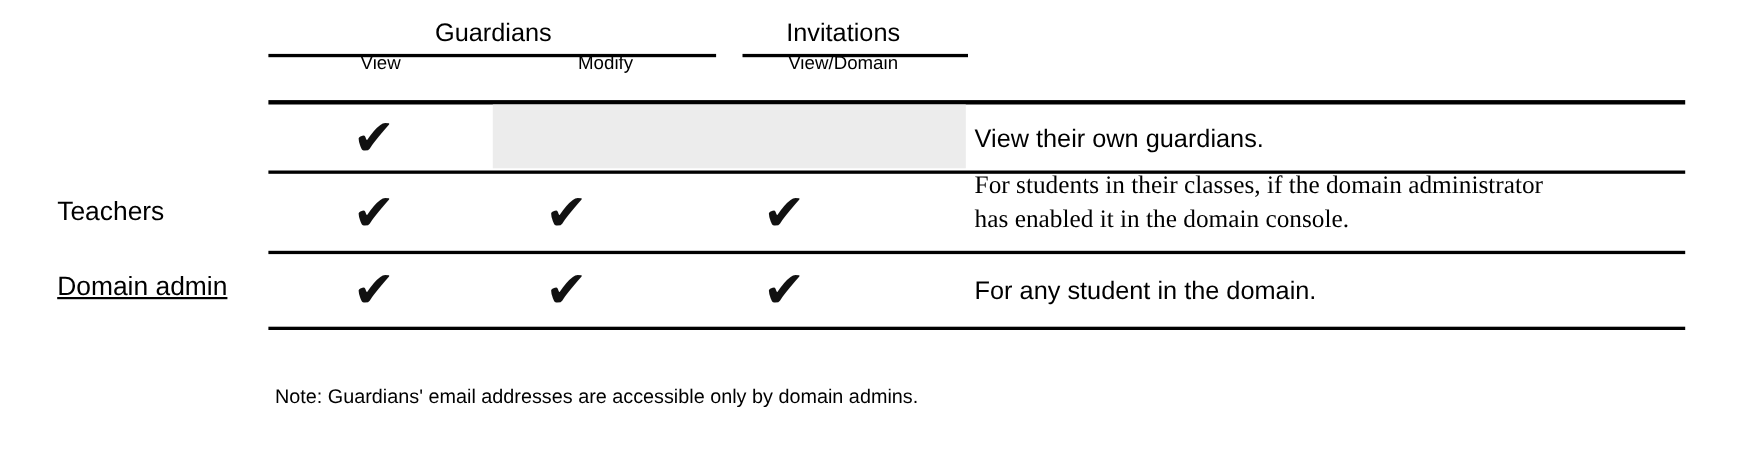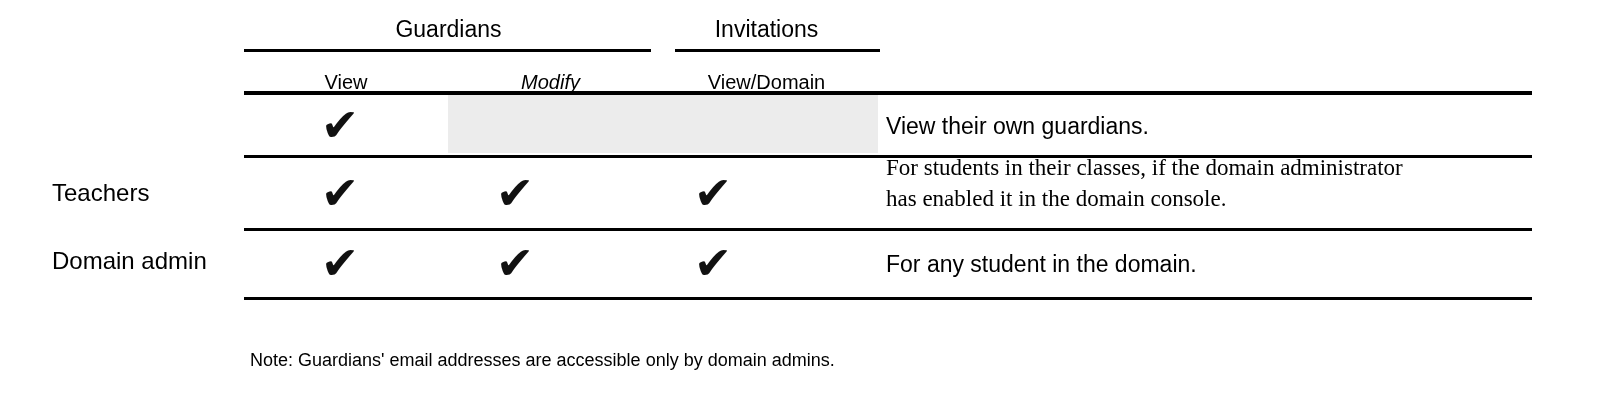--- a/index.html
+++ b/index.html
@@ -23,22 +23,22 @@
   .group-header {
     position: absolute;
     top: 16px;
     font-size: 23px;
     line-height: 27px;
     text-align: center;
     white-space: nowrap;
   }
   .col-header {
     position: absolute;
-    top: 69px;
-    font-size: 20px;
+    top: 44px;
+    font-size: 17px;
     line-height: 27px;
     text-align: center;
     white-space: nowrap;
   }
   .row-label {
     position: absolute;
     left: 52px;
     font-size: 24px;
     line-height: 28px;
     white-space: nowrap;
@@ -81,21 +81,21 @@
 
 <div id="screen">
 
   <div class="group-header" style="left:244px;width:409px;">Guardians</div>
   <div class="group-header" style="left:653px;width:227px;">Invitations</div>
 
   <div class="hline" style="left:244px;top:49px;width:407px;height:3px;"></div>
   <div class="hline" style="left:675px;top:49px;width:205px;height:3px;"></div>
 
   <div class="col-header" style="left:244px;width:204px;">View</div>
-  <div class="col-header" style="left:448px;width:205px;font-style:italic;">Modify</div>
+  <div class="col-header" style="left:448px;width:205px;">Modify</div>
   <div class="col-header" style="left:653px;width:227px;">View/Domain</div>
 
   <div class="hline" style="left:244px;top:91px;width:1293px;height:4px;"></div>
 
   <div class="disabled-region" style="background-color: rgb(236, 236, 236);"></div>
 
   <div class="check" style="left:305px;top:104px;">✔</div>
   <div class="note" style="top:111px;">
     <span>View their own guardians.</span>
   </div>
@@ -104,21 +104,21 @@
   <div class="row-label" style="top:179px;">Teachers</div>
   <div class="check" style="left:305px;top:172px;">✔</div>
   <div class="check" style="left:480px;top:172px;">✔</div>
   <div class="check" style="left:678px;top:172px;">✔</div>
   <div class="note" style="top:152px;font-family:Liberation Serif, serif;">
     <span>For students in their classes, if the domain administrator</span>
     <span>has enabled it in the domain console.</span>
   </div>
   <div class="hline" style="left:244px;top:228px;width:1293px;height:3px;"></div>
 
-  <div class="row-label" style="top:247px;">Domain admin</div>
+  <div class="row-label" style="top:247px;text-decoration:underline;">Domain admin</div>
   <div class="check" style="left:305px;top:242px;">✔</div>
   <div class="check" style="left:480px;top:242px;">✔</div>
   <div class="check" style="left:678px;top:242px;">✔</div>
   <div class="note" style="top:249px;">
     <span>For any student in the domain.</span>
   </div>
   <div class="hline" style="left:244px;top:297px;width:1293px;height:3px;"></div>
 
   <div class="footnote">Note: Guardians' email addresses are accessible only by domain admins.</div>
 

